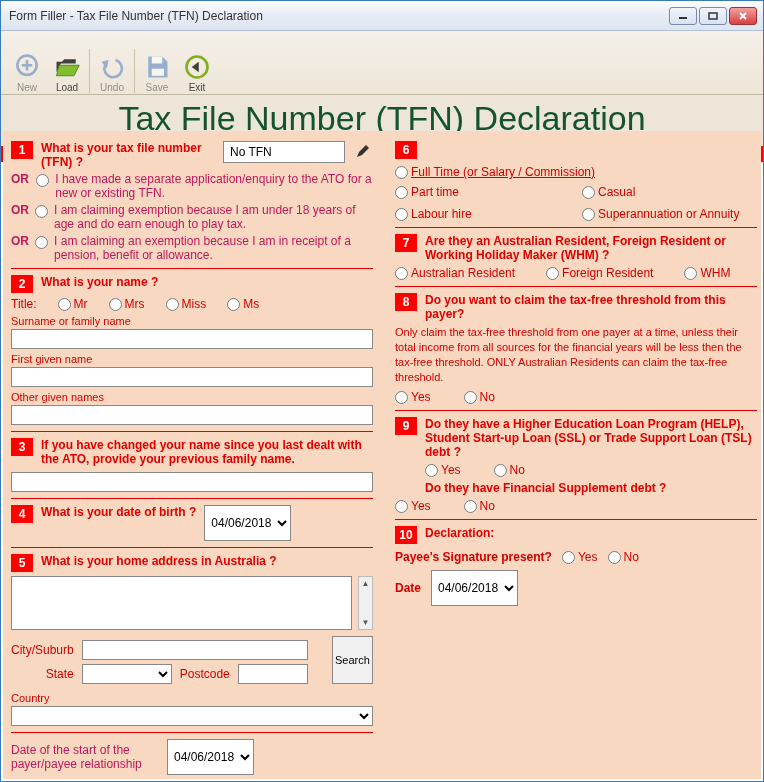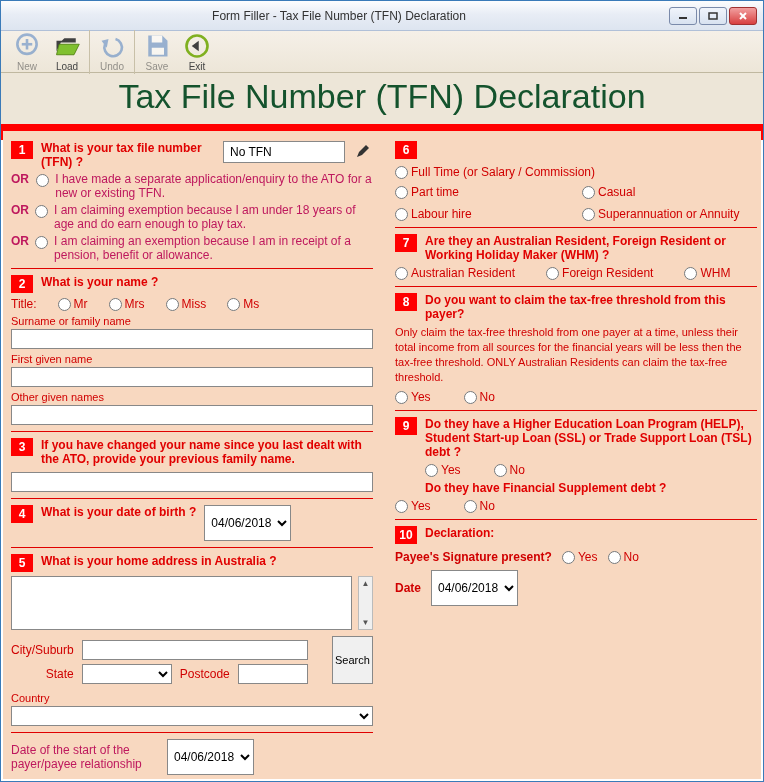--- a/index.html
+++ b/index.html
@@ -1,25 +1,25 @@
 <!DOCTYPE html>
 <html><head>
 <meta charset="utf-8">
 <style>
 * { box-sizing: border-box; margin: 0; padding: 0; font-family: Tahoma, Arial, sans-serif; }
 body { background: #fff; width: 764px; height: 782px; overflow: hidden; border: 1px solid #3a7ab8; position: relative; }
 
 .titlebar { height: 30px; background: linear-gradient(#fdfdfe, #e8edf5 45%, #dde5f0); border-bottom: 1px solid #b0c0d8; display: flex; align-items: center; padding: 0 6px 0 8px; }
-.titlebar-text { font-size: 12px; color: #333; flex: 1; text-align: center; }
+.titlebar-text { font-size: 12px; color: #333; flex: 1; }
 .winbtns { display: flex; gap: 2px; }
 .winbtn { width: 28px; height: 18px; border: 1px solid #7a8aaa; border-radius: 3px; display: flex; align-items: center; justify-content: center; background: linear-gradient(#f0f4fb,#d8e2f0); font-size: 10px; cursor: pointer; }
 .winbtn.close { background: linear-gradient(#f2a0a0,#d84040); color: #fff; border-color: #a03030; }
 .winbtn svg { width: 12px; height: 10px; }
 
-.toolbar { height: 42px; background: linear-gradient(#f5f0e8,#ede6d8); border-bottom: 1px solid #c0b8a0; display: flex; align-items: center; padding: 15px 6px; }
+.toolbar { height: 64px; background: linear-gradient(#f5f0e8,#ede6d8); border-bottom: 1px solid #c0b8a0; display: flex; align-items: flex-end; padding: 1px 6px; }
 .tbtn { width: 40px; text-align: center; cursor: pointer; display: flex; flex-direction: column; align-items: center; gap: 1px; }
 .tbtn.disabled { opacity: 0.55; cursor: default; }
 .tbtn-label { font-size: 10px; color: #444; }
 .tbtn svg { width: 28px; height: 28px; }
 .tsep { width: 1px; height: 44px; background: #c8c0a8; margin: 0 2px; }
 
 .header-band { background: #ede6d8; text-align: center; padding: 4px 0 8px; }
 .header-title { color: #14532d; font-size: 34px; }
 .red-bar { height: 16px; background: #ff0000; }
 
@@ -262,21 +262,21 @@
 </div>
 
 </div>
 
 <div class="col right">
 
 <div class="q">
   <div class="qhead">
             <div class="qnum">6</div>
           </div>
-  <div class="radiocols" style="grid-template-columns: 1fr; row-gap:8px;">
+  <div class="radiocols" style="grid-template-columns: 1fr; row-gap:8px;text-decoration:underline;">
     <div class="ropt">
               <input type="radio" name="q6" style="">
               <span>Full Time (or Salary / Commission)</span>
             </div>
   </div>
   <div class="radiocols">
     <div class="ropt">
               <input type="radio" name="q6" style="">
               <span>Part time</span>
             </div>

